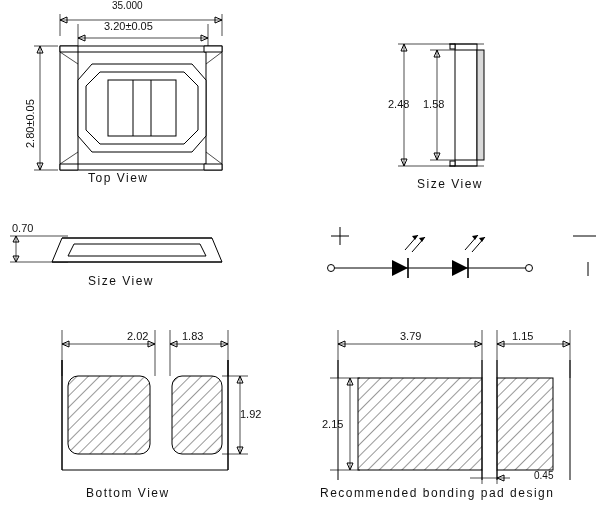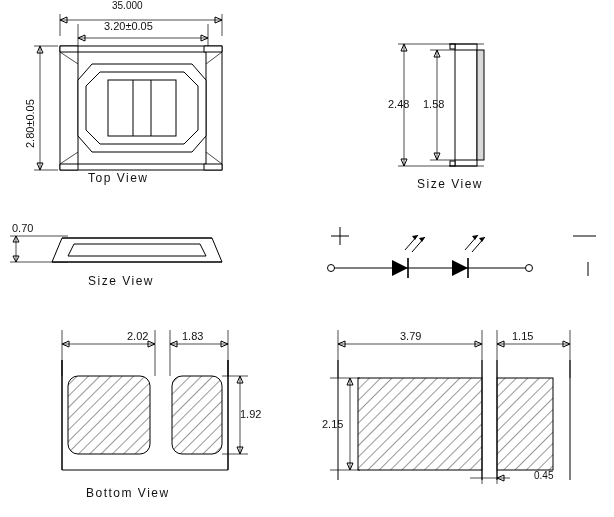--- a/index.html
+++ b/index.html
@@ -223,14 +223,15 @@
     <line class="thin" x1="482" y1="470" x2="482" y2="484"></line>
     <line class="thin" x1="497" y1="470" x2="497" y2="484"></line>
     <line class="thin" x1="470" y1="478" x2="510" y2="478"></line>
     <path class="ln" d="M497 478 l7 -3 v6 z" fill="#000"></path>
   </svg>
 
   <div class="dim" style="left:400px;top:330px;font-size:11px;">3.79</div>
   <div class="dim" style="left:512px;top:330px;font-size:11px;">1.15</div>
   <div class="dim" style="left:322px;top:418px;font-size:11px;text-align:right;">2.15</div>
   <div class="dim" style="left:534px;top:470px;font-size:10px;">0.45</div>
+  <div class="cap" style="left:320px;top:486px;">Recommended bonding pad design</div>
 
 </div>
 
 </body></html>

